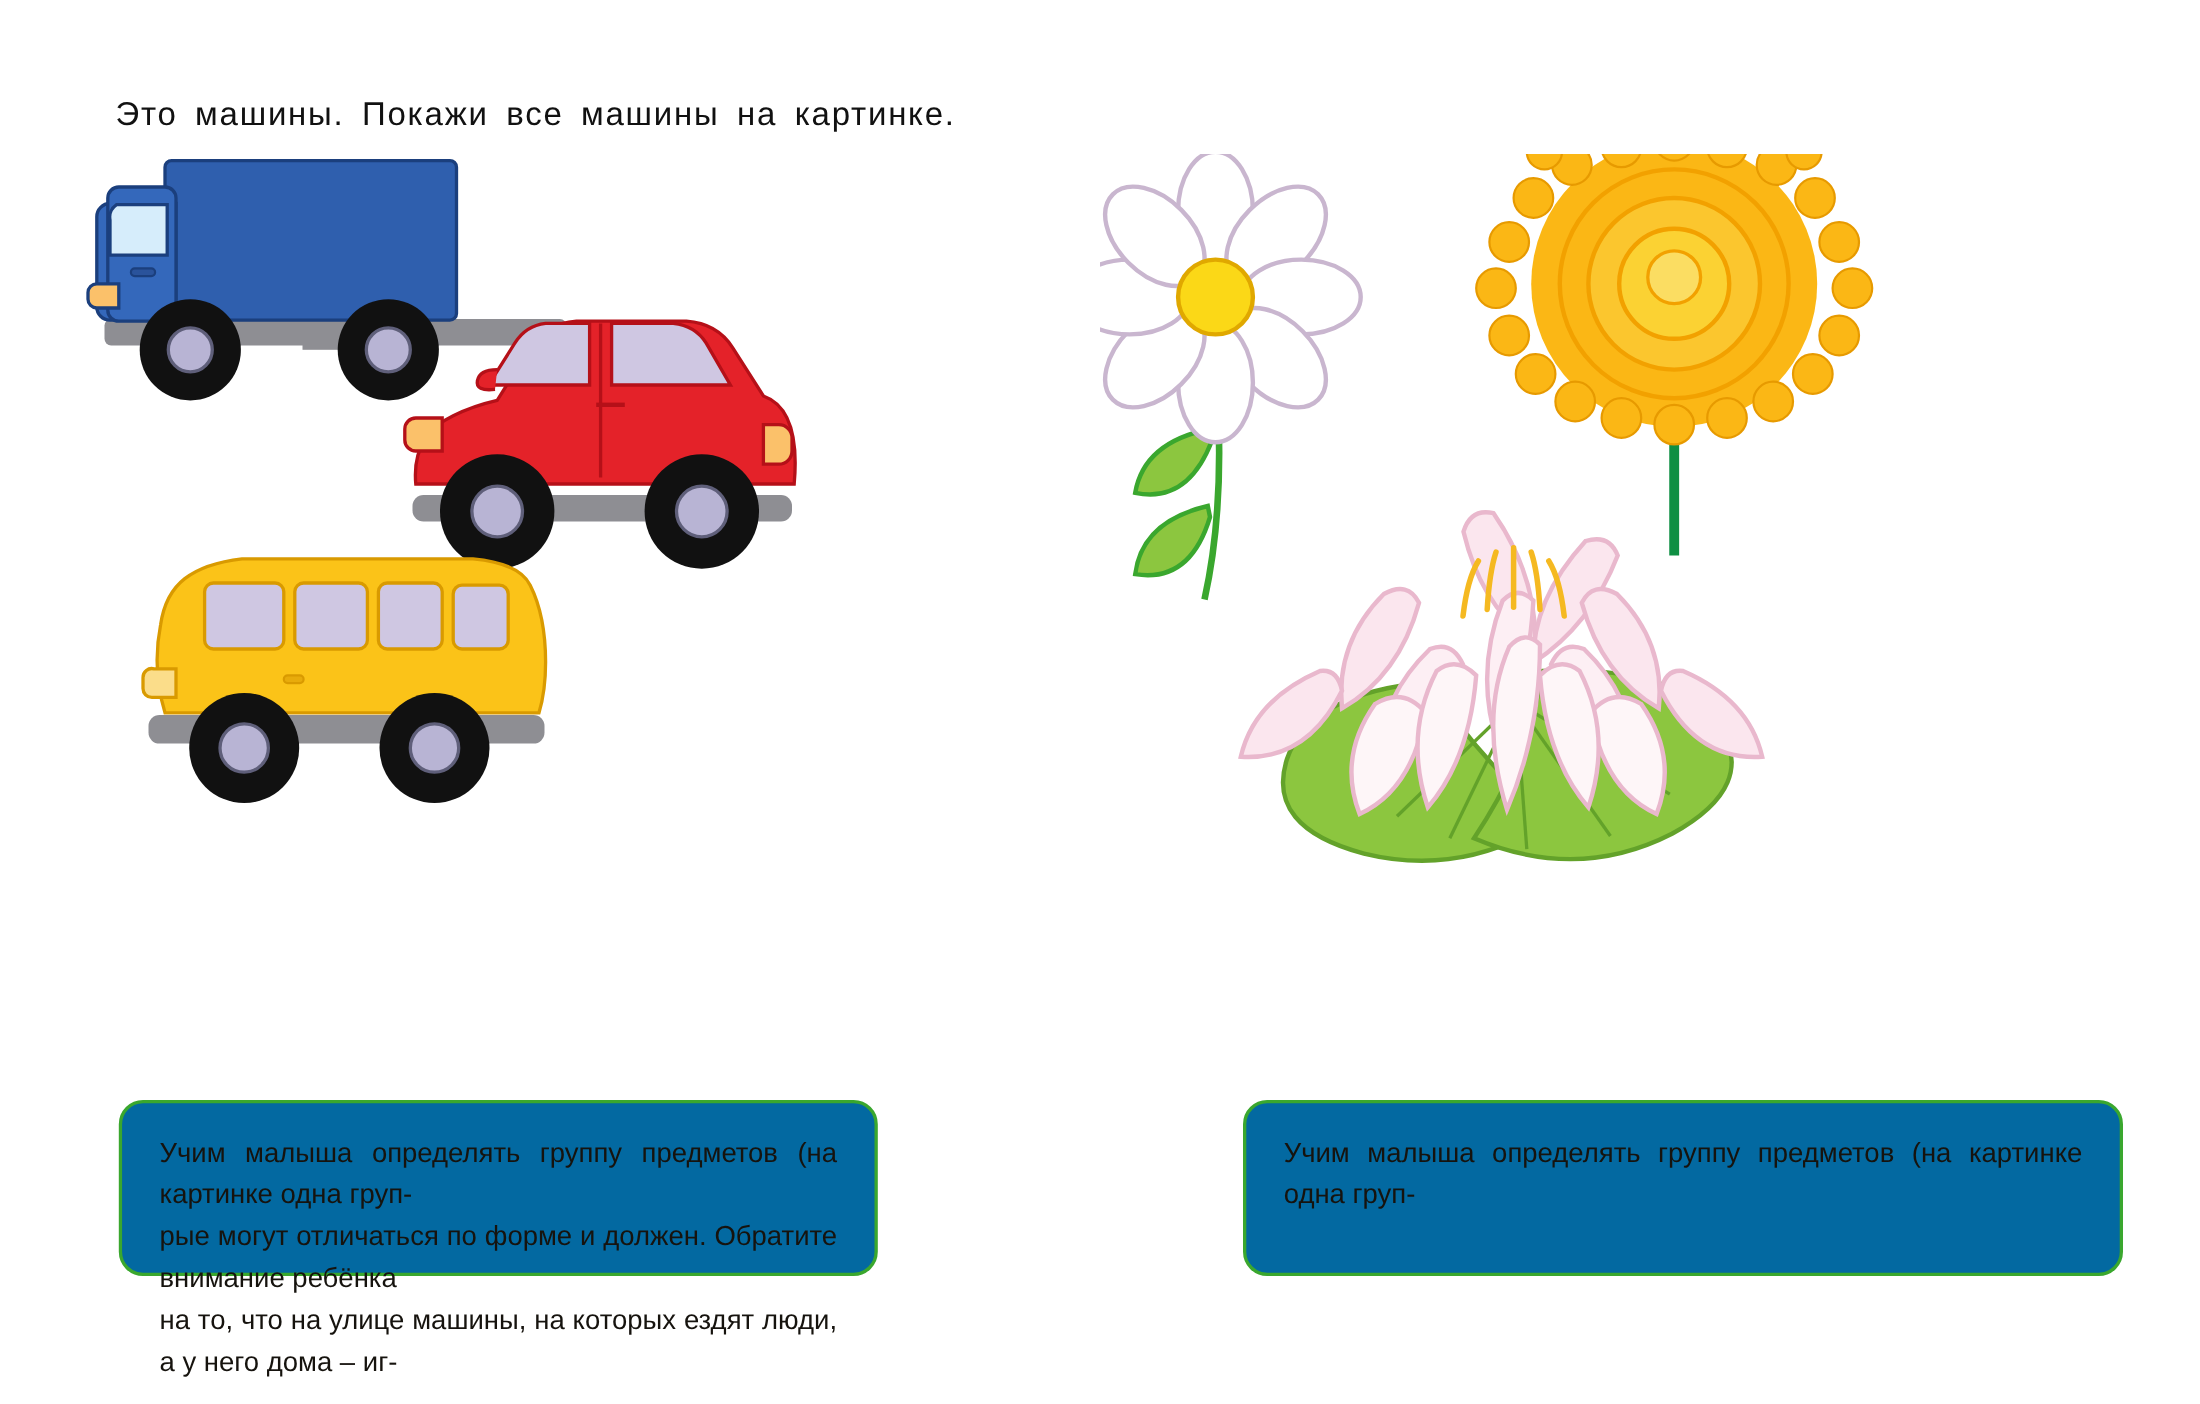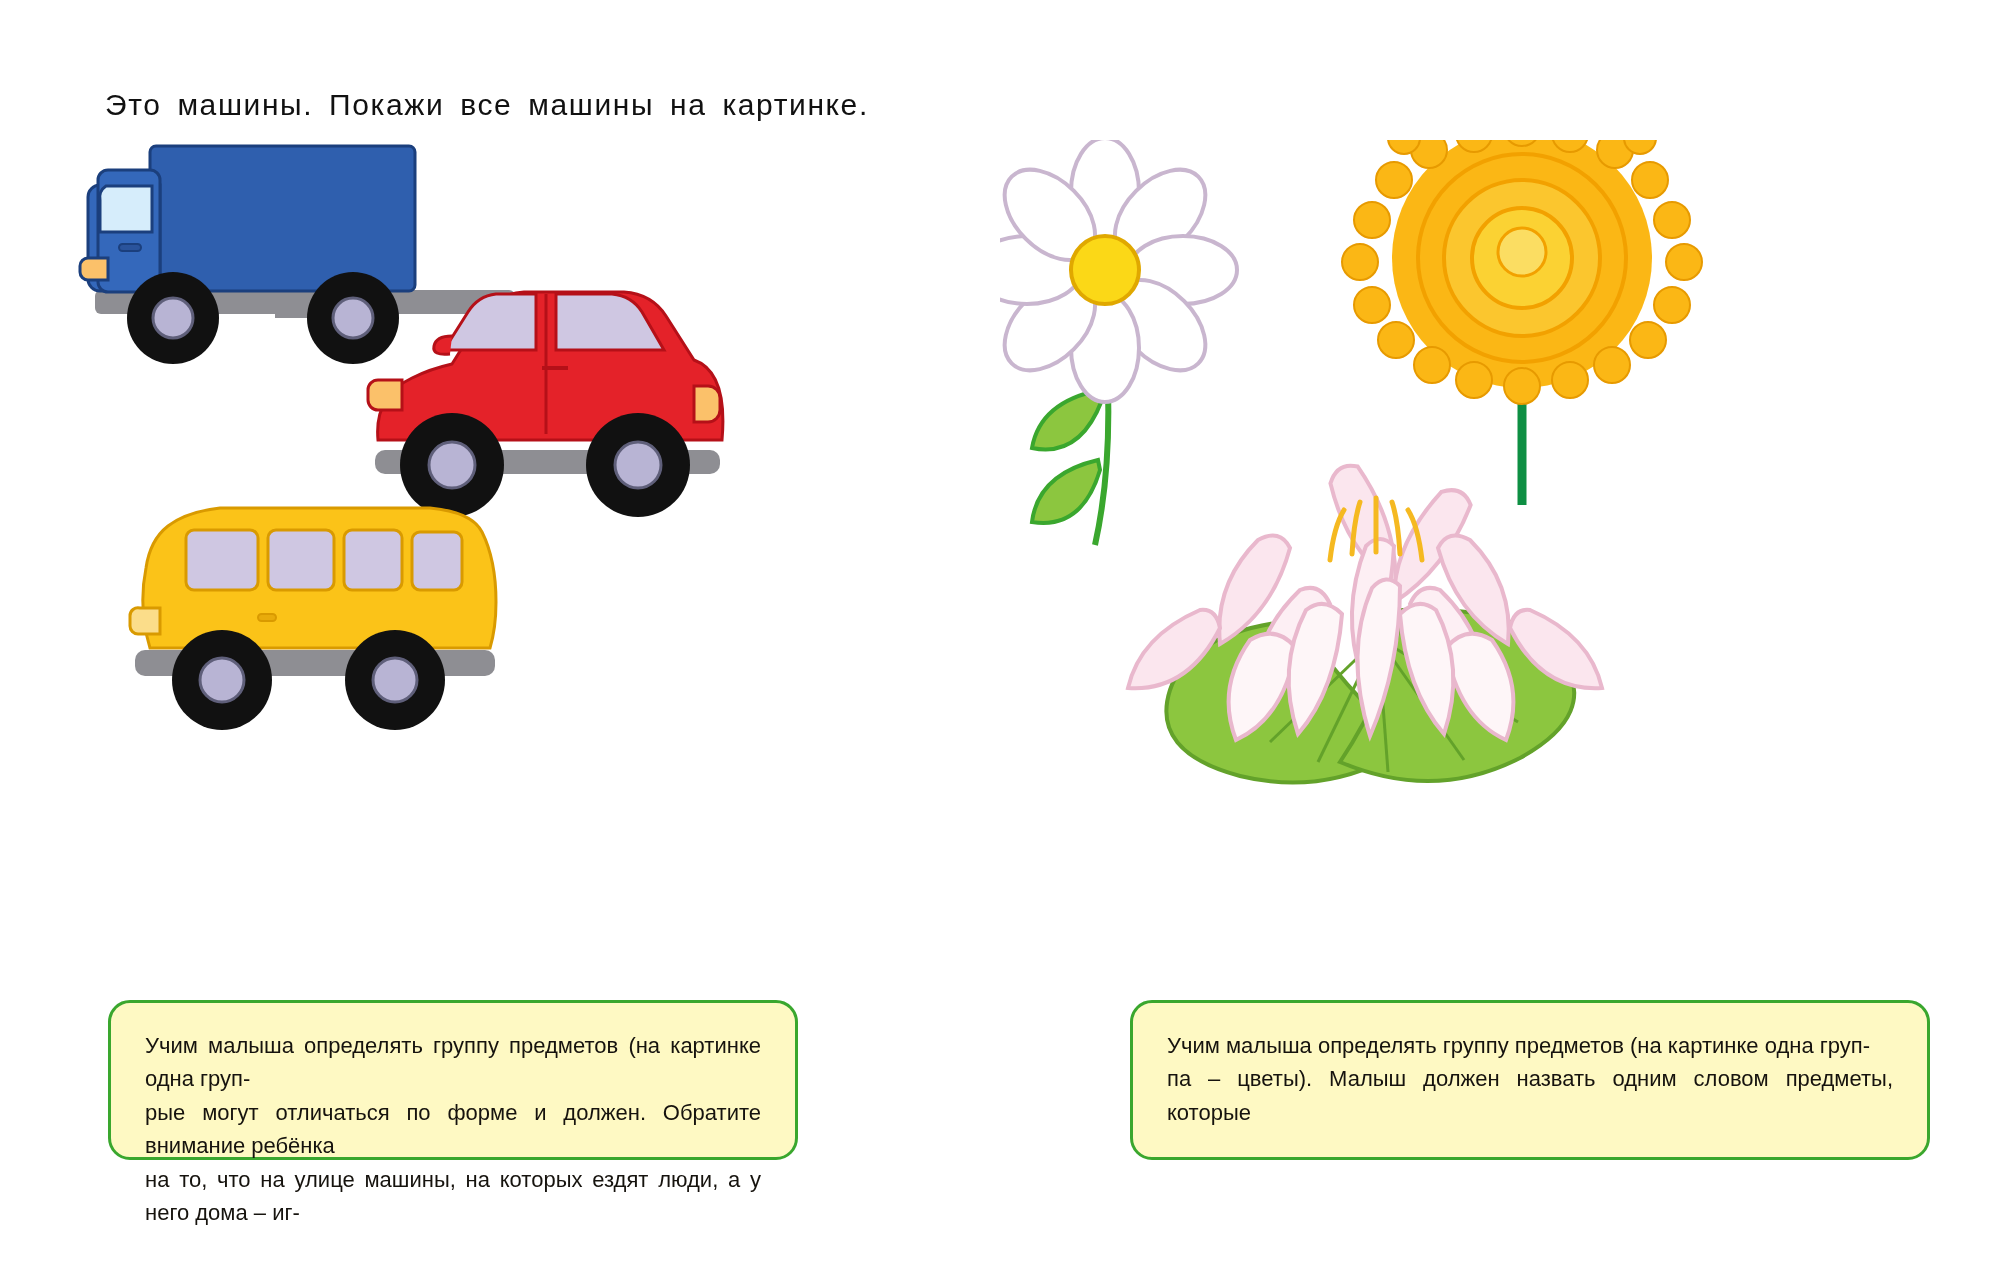--- a/index.html
+++ b/index.html
@@ -44,25 +44,25 @@
     position: absolute;
     top: 140px;
     left: 0;
     width: 1000px;
     height: 830px;
   }
 
   .tipbox {
     position: absolute;
     box-sizing: border-box;
-    background: #fef9c3;
+    background: #0369a1;
     border: 3px solid #3aa72e;
     border-radius: 22px;
     padding: 26px 34px 24px 34px;
-    font-size: 22px;
+    font-size: 25px;
     line-height: 1.52;
     color: #16130e;
     text-align: justify;
   }
   .tipbox-left {
     left: 108px;
     top: 1000px;
     width: 690px;
     height: 160px;
   }
@@ -276,16 +276,15 @@
           <path d="M492 500 q34 48 14 100 q-48 -22 -60 -92 q20 -24 46 -8 z"></path>
           <path d="M306 470 q-30 58 -8 124 q38 -44 44 -120 q-18 -18 -36 -4 z"></path>
           <path d="M436 470 q30 58 8 124 q-38 -44 -44 -120 q18 -18 36 -4 z"></path>
           <path d="M372 448 q-28 64 -2 148 q30 -70 30 -150 q-14 -14 -28 2 z"></path>
         </g>
       </g>
     </svg>
 
     <div class="tipbox tipbox-right" style="left:130px;">
       <span class="tip-line">Учим малыша определять группу предметов (на картинке одна груп-</span>
-      <span class="tip-line">па – цветы). Малыш должен назвать одним словом предметы, которые</span>
     </div>
   </div>
 </div>
 
 </body></html>

